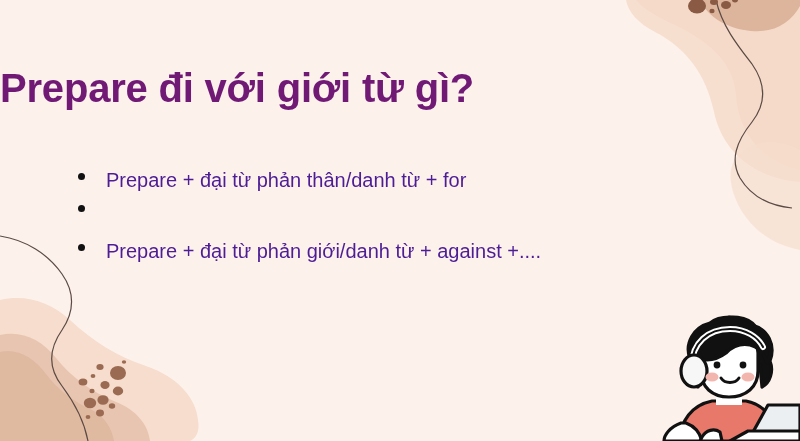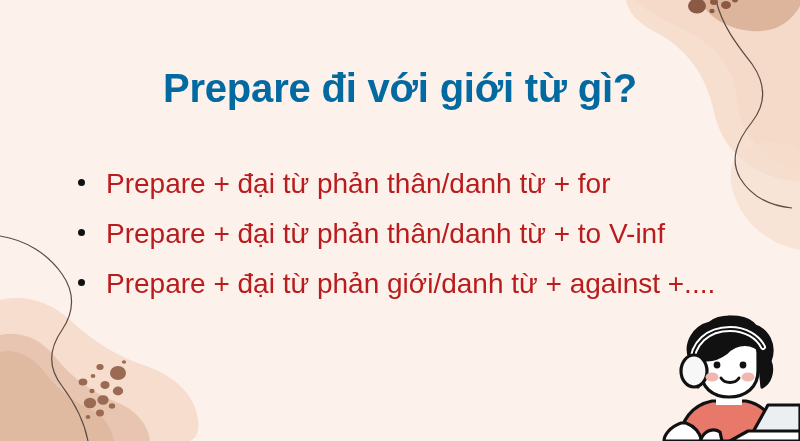--- a/index.html
+++ b/index.html
@@ -36,43 +36,43 @@
     inset: 0;
     width: 800px;
     height: 441px;
   }
 
   .title {
     position: absolute;
     top: 66px;
     left: 0;
     width: 800px;
-    text-align: center;
+    text-align: left;
     font-size: 40px;
     font-weight: bold;
     letter-spacing: -0.2px;
-    color: #0369a1;
+    color: #701a75;
     line-height: 1.12;
     white-space: nowrap;
   }
 
   .bullet-list {
     position: absolute;
     top: 170px;
     left: 78px;
     margin: 0;
     padding: 0;
     list-style: none;
   }
 
   .bullet-item {
     display: flex;
     align-items: baseline;
-    font-size: 28px;
-    color: #b91c1c;
+    font-size: 20px;
+    color: #4c1d95;
     line-height: 1.0;
     margin-bottom: 22px;
     white-space: nowrap;
   }
 
   .bullet-dot {
     width: 7px;
     height: 7px;
     border-radius: 50%;
     background: #111111;
@@ -149,21 +149,20 @@
 
     <div class="title">Prepare đi với giới từ gì?</div>
 
     <ul class="bullet-list">
       <li class="bullet-item">
         <span class="bullet-dot"></span>
         <span class="bullet-text">Prepare + đại từ phản thân/danh từ + for</span>
       </li>
       <li class="bullet-item">
         <span class="bullet-dot"></span>
-        <span class="bullet-text">Prepare + đại từ phản thân/danh từ + to V-inf</span>
       </li>
       <li class="bullet-item">
         <span class="bullet-dot"></span>
         <span class="bullet-text">Prepare + đại từ phản giới/danh từ + against +....</span>
       </li>
     </ul>
 
     <svg class="illustration" viewBox="0 0 150 128" width="150" height="128" xmlns="http://www.w3.org/2000/svg">
       <g stroke="#111111" stroke-width="3.2" stroke-linejoin="round" stroke-linecap="round">
 

